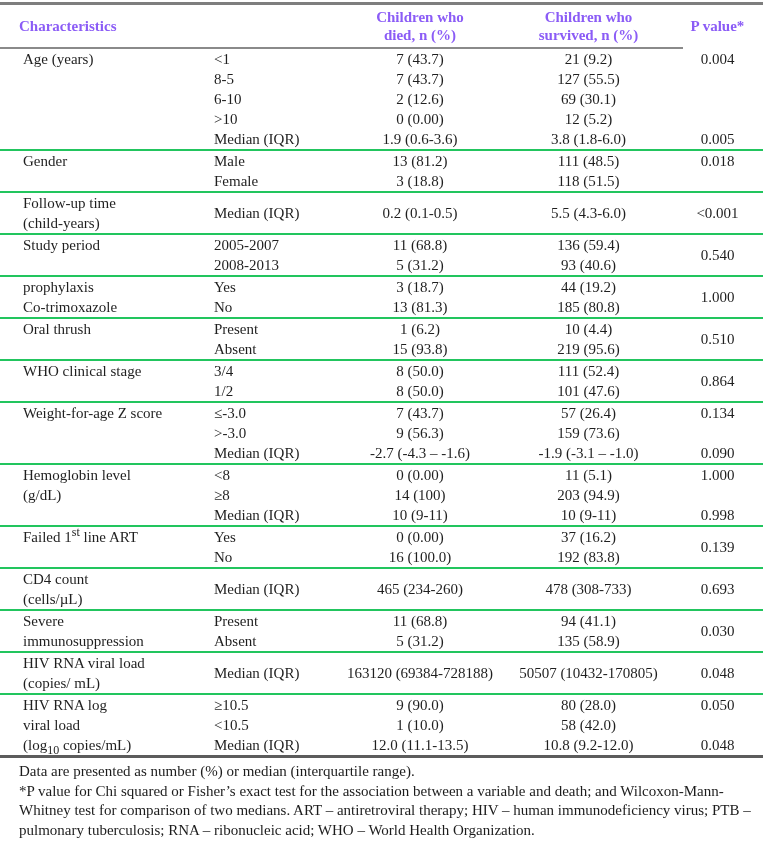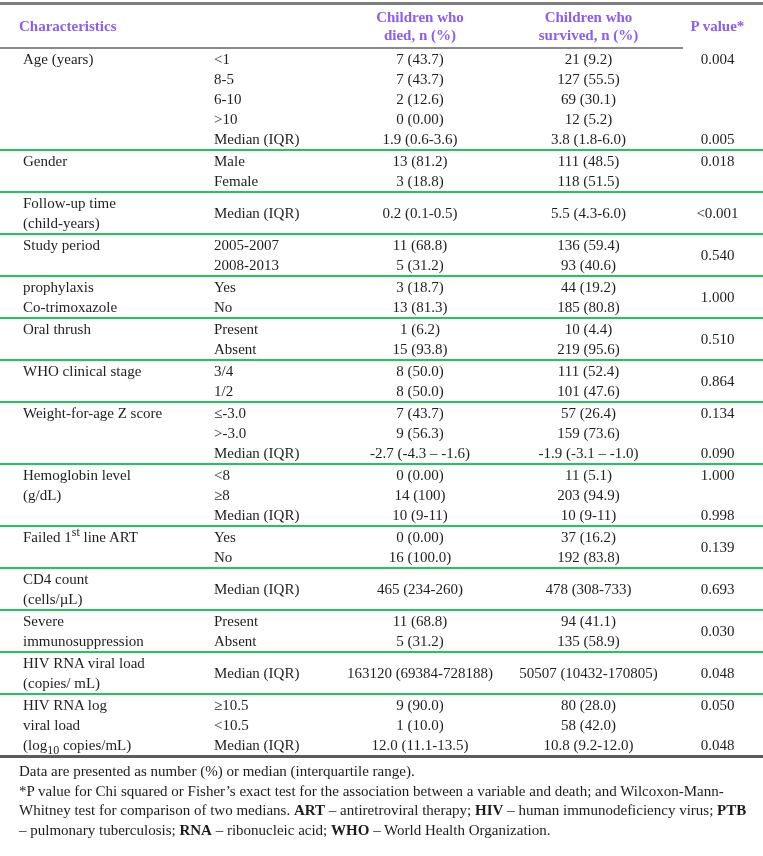--- a/index.html
+++ b/index.html
@@ -23,21 +23,21 @@
   .section.first { border-top:none; }
   .col { display:flex; flex-direction:column; }
   .col.center { justify-content:center; }
   .line { height:20px; line-height:20px; white-space:nowrap; }
   .c1 .line { padding-left:23px; }
   .c2 .line { padding-left:4px; }
   .c3 .line, .c4 .line, .c5 .line { text-align:center; }
   sup { font-size:12px; line-height:0; }
   sub { font-size:12px; line-height:0; }
   .footnotes { padding:4px 12px 0 19px; line-height:19.5px; color:#1c1c1c; }
-  .footnotes .b { font-weight:bold; }
+  .footnotes .b { font-weight:normal; }
 </style>
 </head>
 <body>
 
 <div class="page">
   <div class="toprule"></div>
 
   <div class="header grid5">
     <div class="h1">Characteristics</div>
     <div class="hc"></div>

